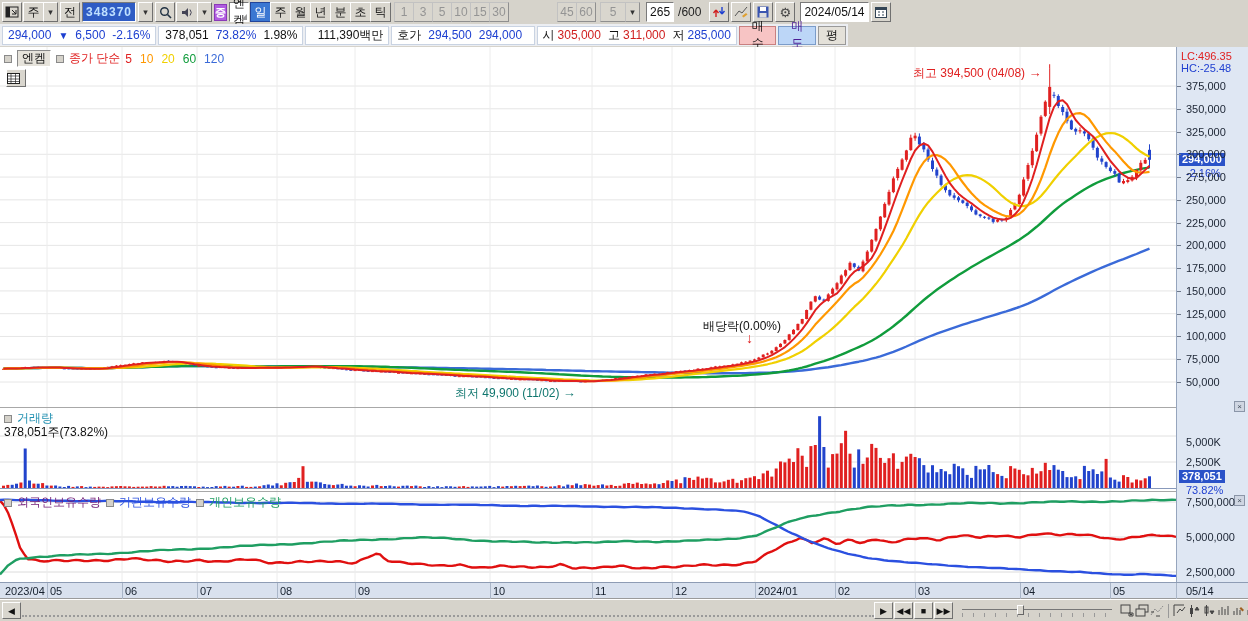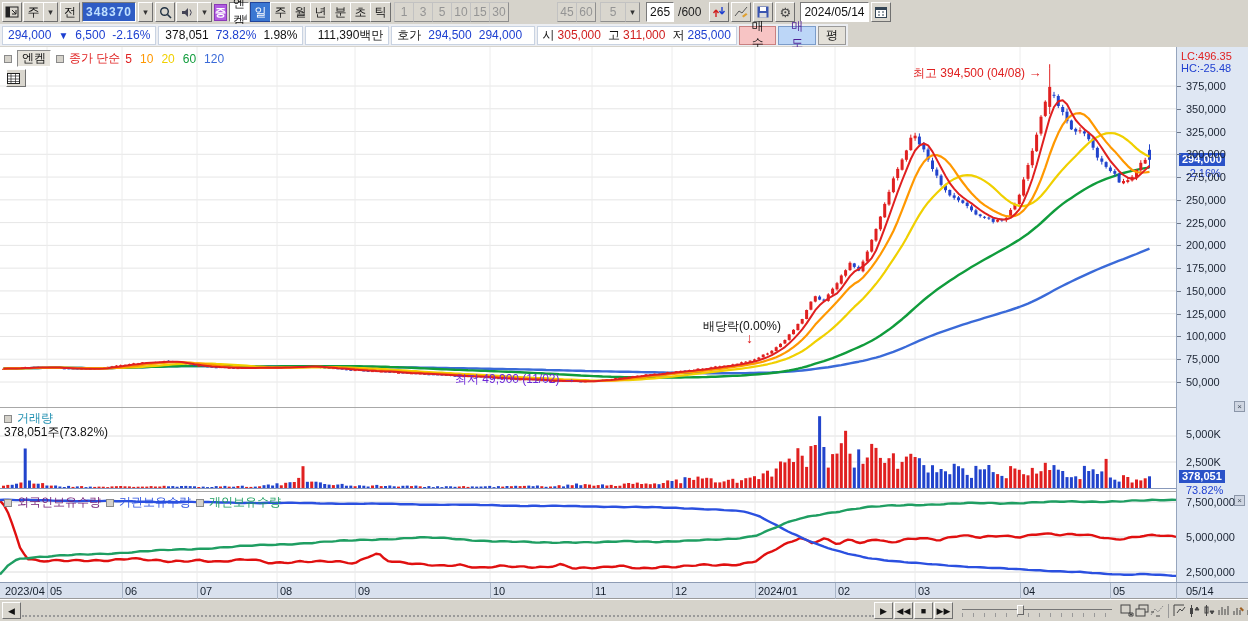--- a/index.html
+++ b/index.html
@@ -1120,21 +1120,21 @@
         <span style="color: #701a75;">외국인보유수량</span>
         <span class="lsq"></span>
         <span style="color: rgb(43, 80, 224);">기관보유수량</span>
         <span class="lsq"></span>
         <span style="color: rgb(31, 158, 98);">개인보유수량</span>
       </div>
 
     <div class="anno" style="left:913px;top:18px;color:#e02020">
       <span>최고 394,500 (04/08)</span> <b style="font-size:13px">→</b>
     </div>
-    <div class="anno" style="left:455px;top:324px;color:#6d28d9">
+    <div class="anno" style="left:455px;top:338px;color:#0f766e">
       <span>최저 49,900 (11/02)</span> <b style="font-size:13px">→</b>
     </div>
     <div class="anno" style="left:703px;top:271px;color:#111">
       <span>배당락(0.00%)</span>
     </div>
     <div class="anno" style="left:746px;top:283px;color:#e02020;font-weight:bold;font-size:14px">↓</div>
 
     <div class="axis" id="axisCol">
       <div class="alab" style="top:3px;color:#e02020;left:4px">LC:496.35</div>
       <div class="alab" style="top:15px;color:#2040d0;left:4px">HC:-25.48</div>
@@ -1165,21 +1165,21 @@
         <div class="alab" style="top: 237.923px;">150,000</div>
         <div class="atick" style="top: 243.923px;"></div>
         <div class="alab" style="top: 260.692px;">125,000</div>
         <div class="atick" style="top: 266.692px;"></div>
         <div class="alab" style="top: 283.462px;">100,000</div>
         <div class="atick" style="top: 289.462px;"></div>
         <div class="alab" style="top: 306.231px;">75,000</div>
         <div class="atick" style="top: 312.231px;"></div>
         <div class="alab" style="top: 329px;">50,000</div>
         <div class="atick" style="top: 335px;"></div>
-        <div class="alab" style="top: 381px;">5,000K</div>
+        <div class="alab" style="top: 389px;">5,000K</div>
         <div class="alab" style="top: 409px;">2,500K</div>
         <div class="alab" style="top: 449px;">7,500,000</div>
         <div class="alab" style="top: 484px;">5,000,000</div>
         <div class="alab" style="top: 519px;">2,500,000</div>
       </div>
   </div>
 
   <div class="xbar" id="xbar">
       <div class="xt" style="left: 5px;">2023/04</div>
       <div class="xdiv" style="left: 47px;"></div>

